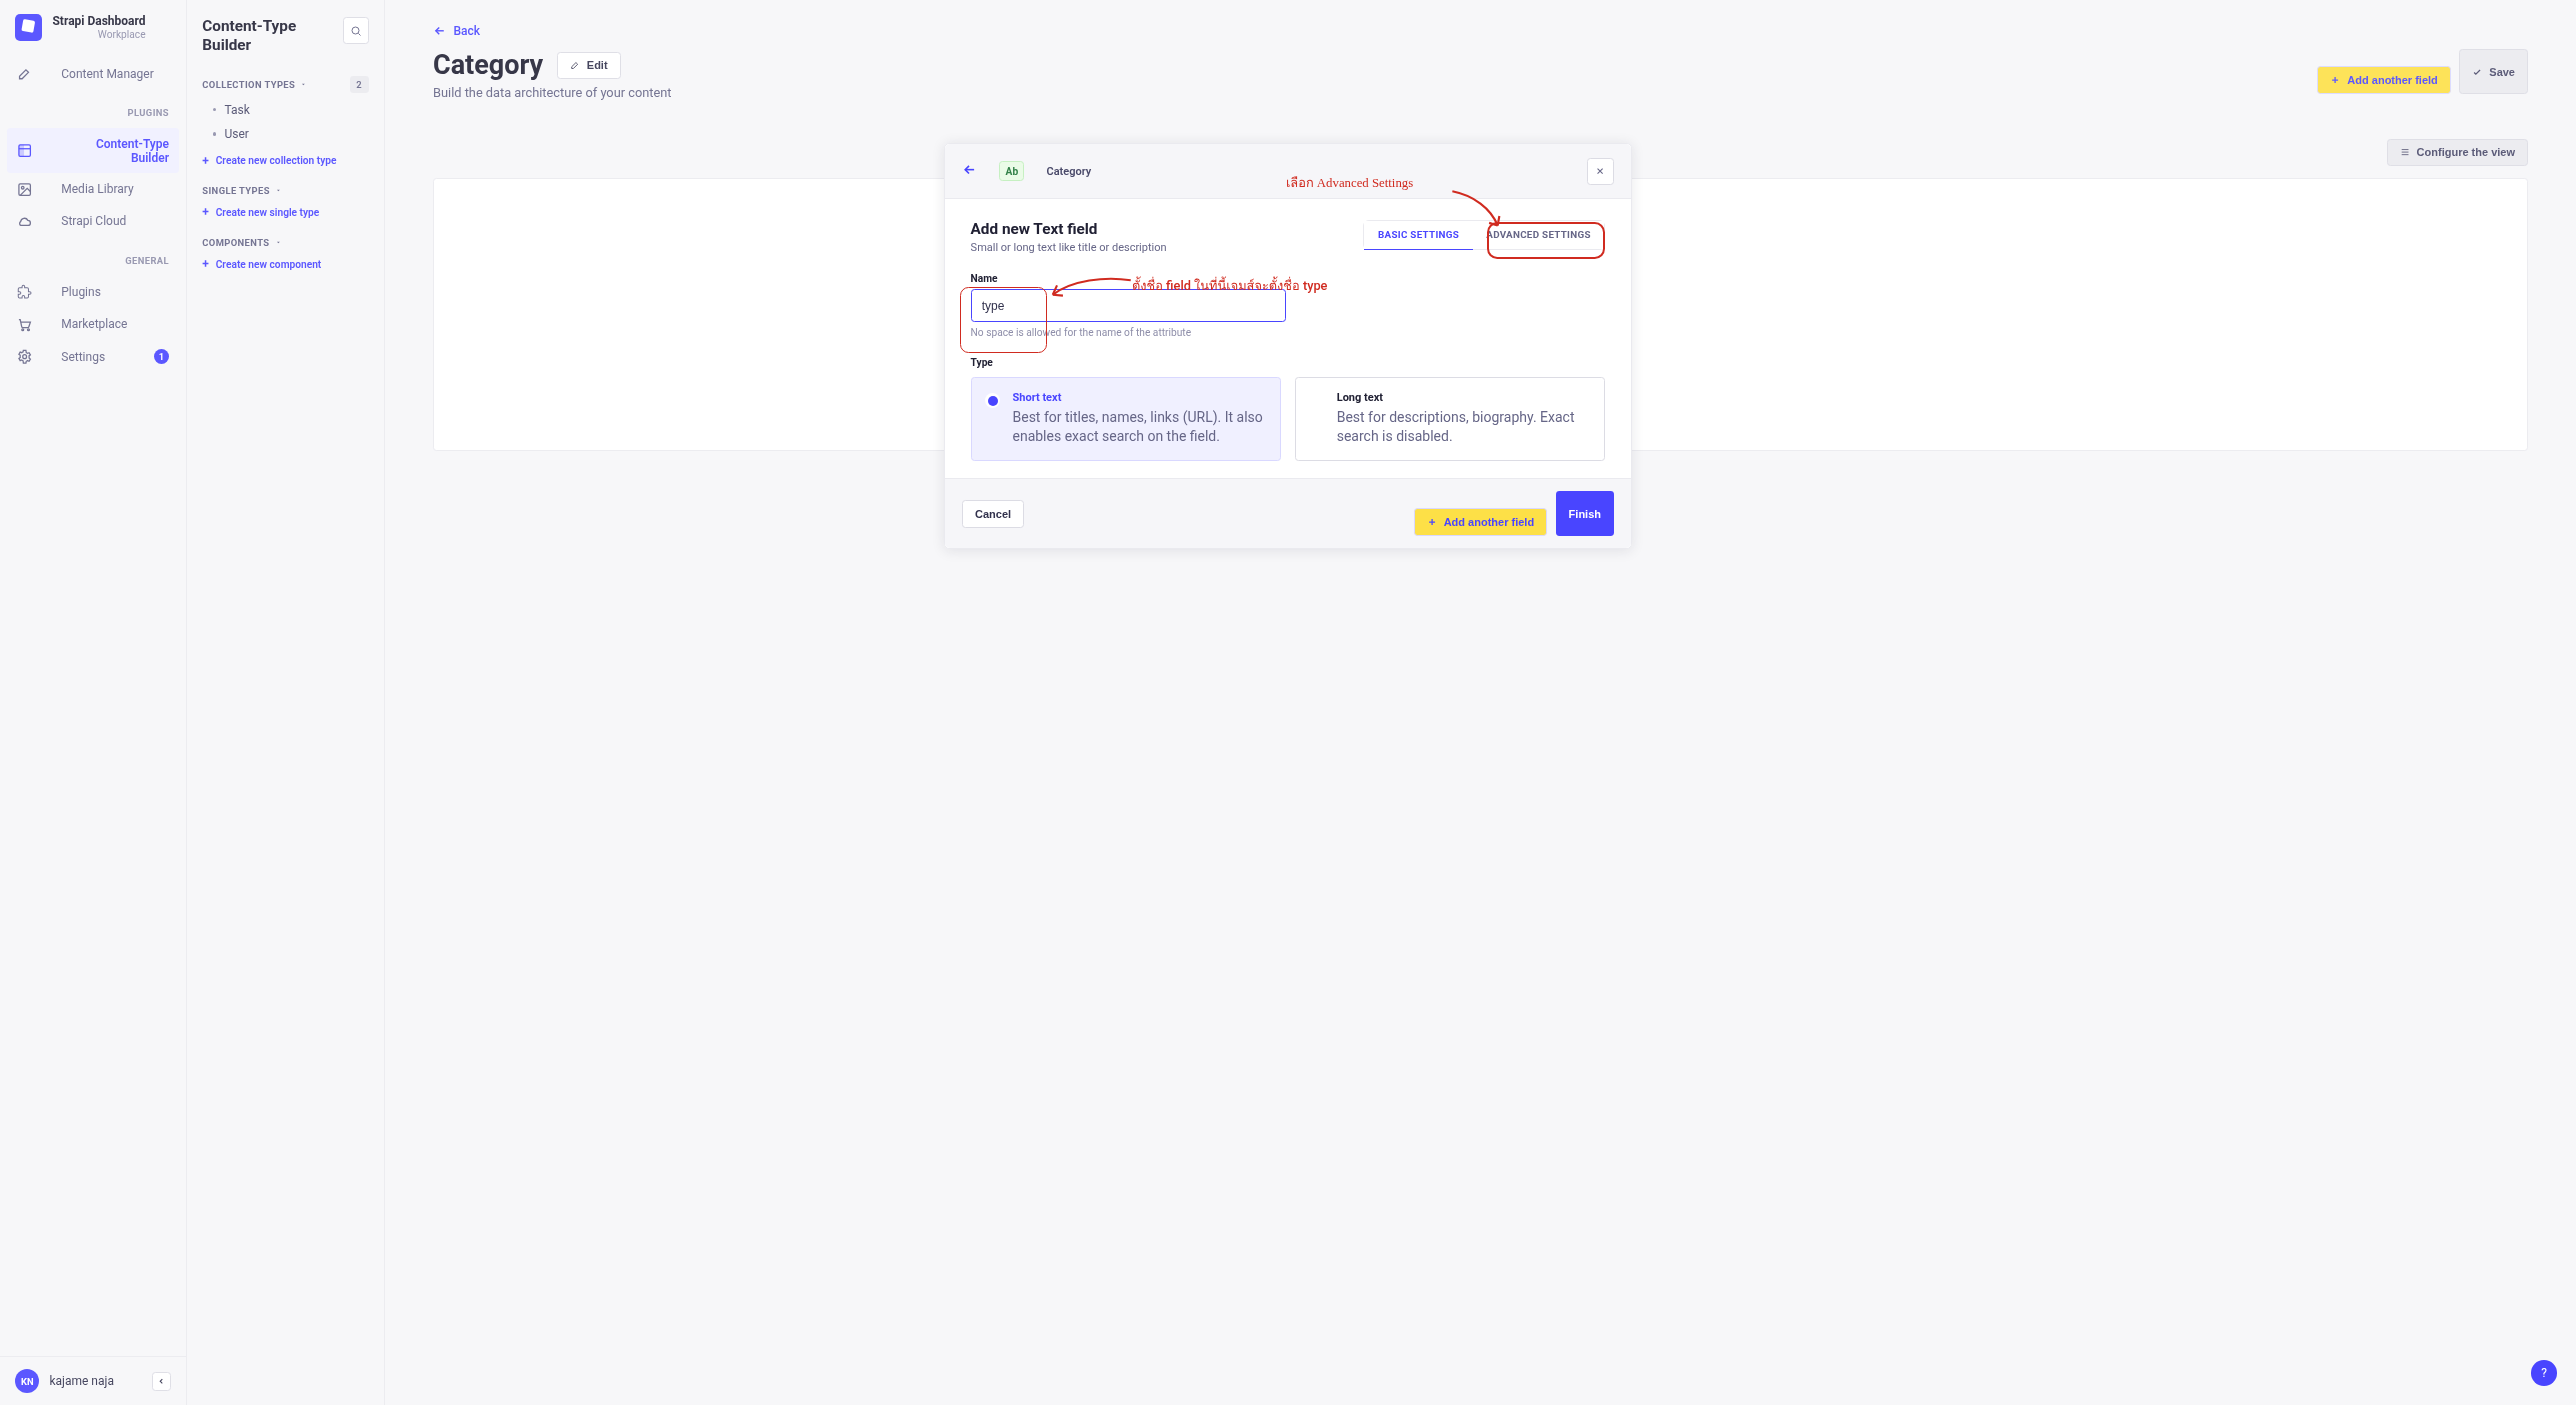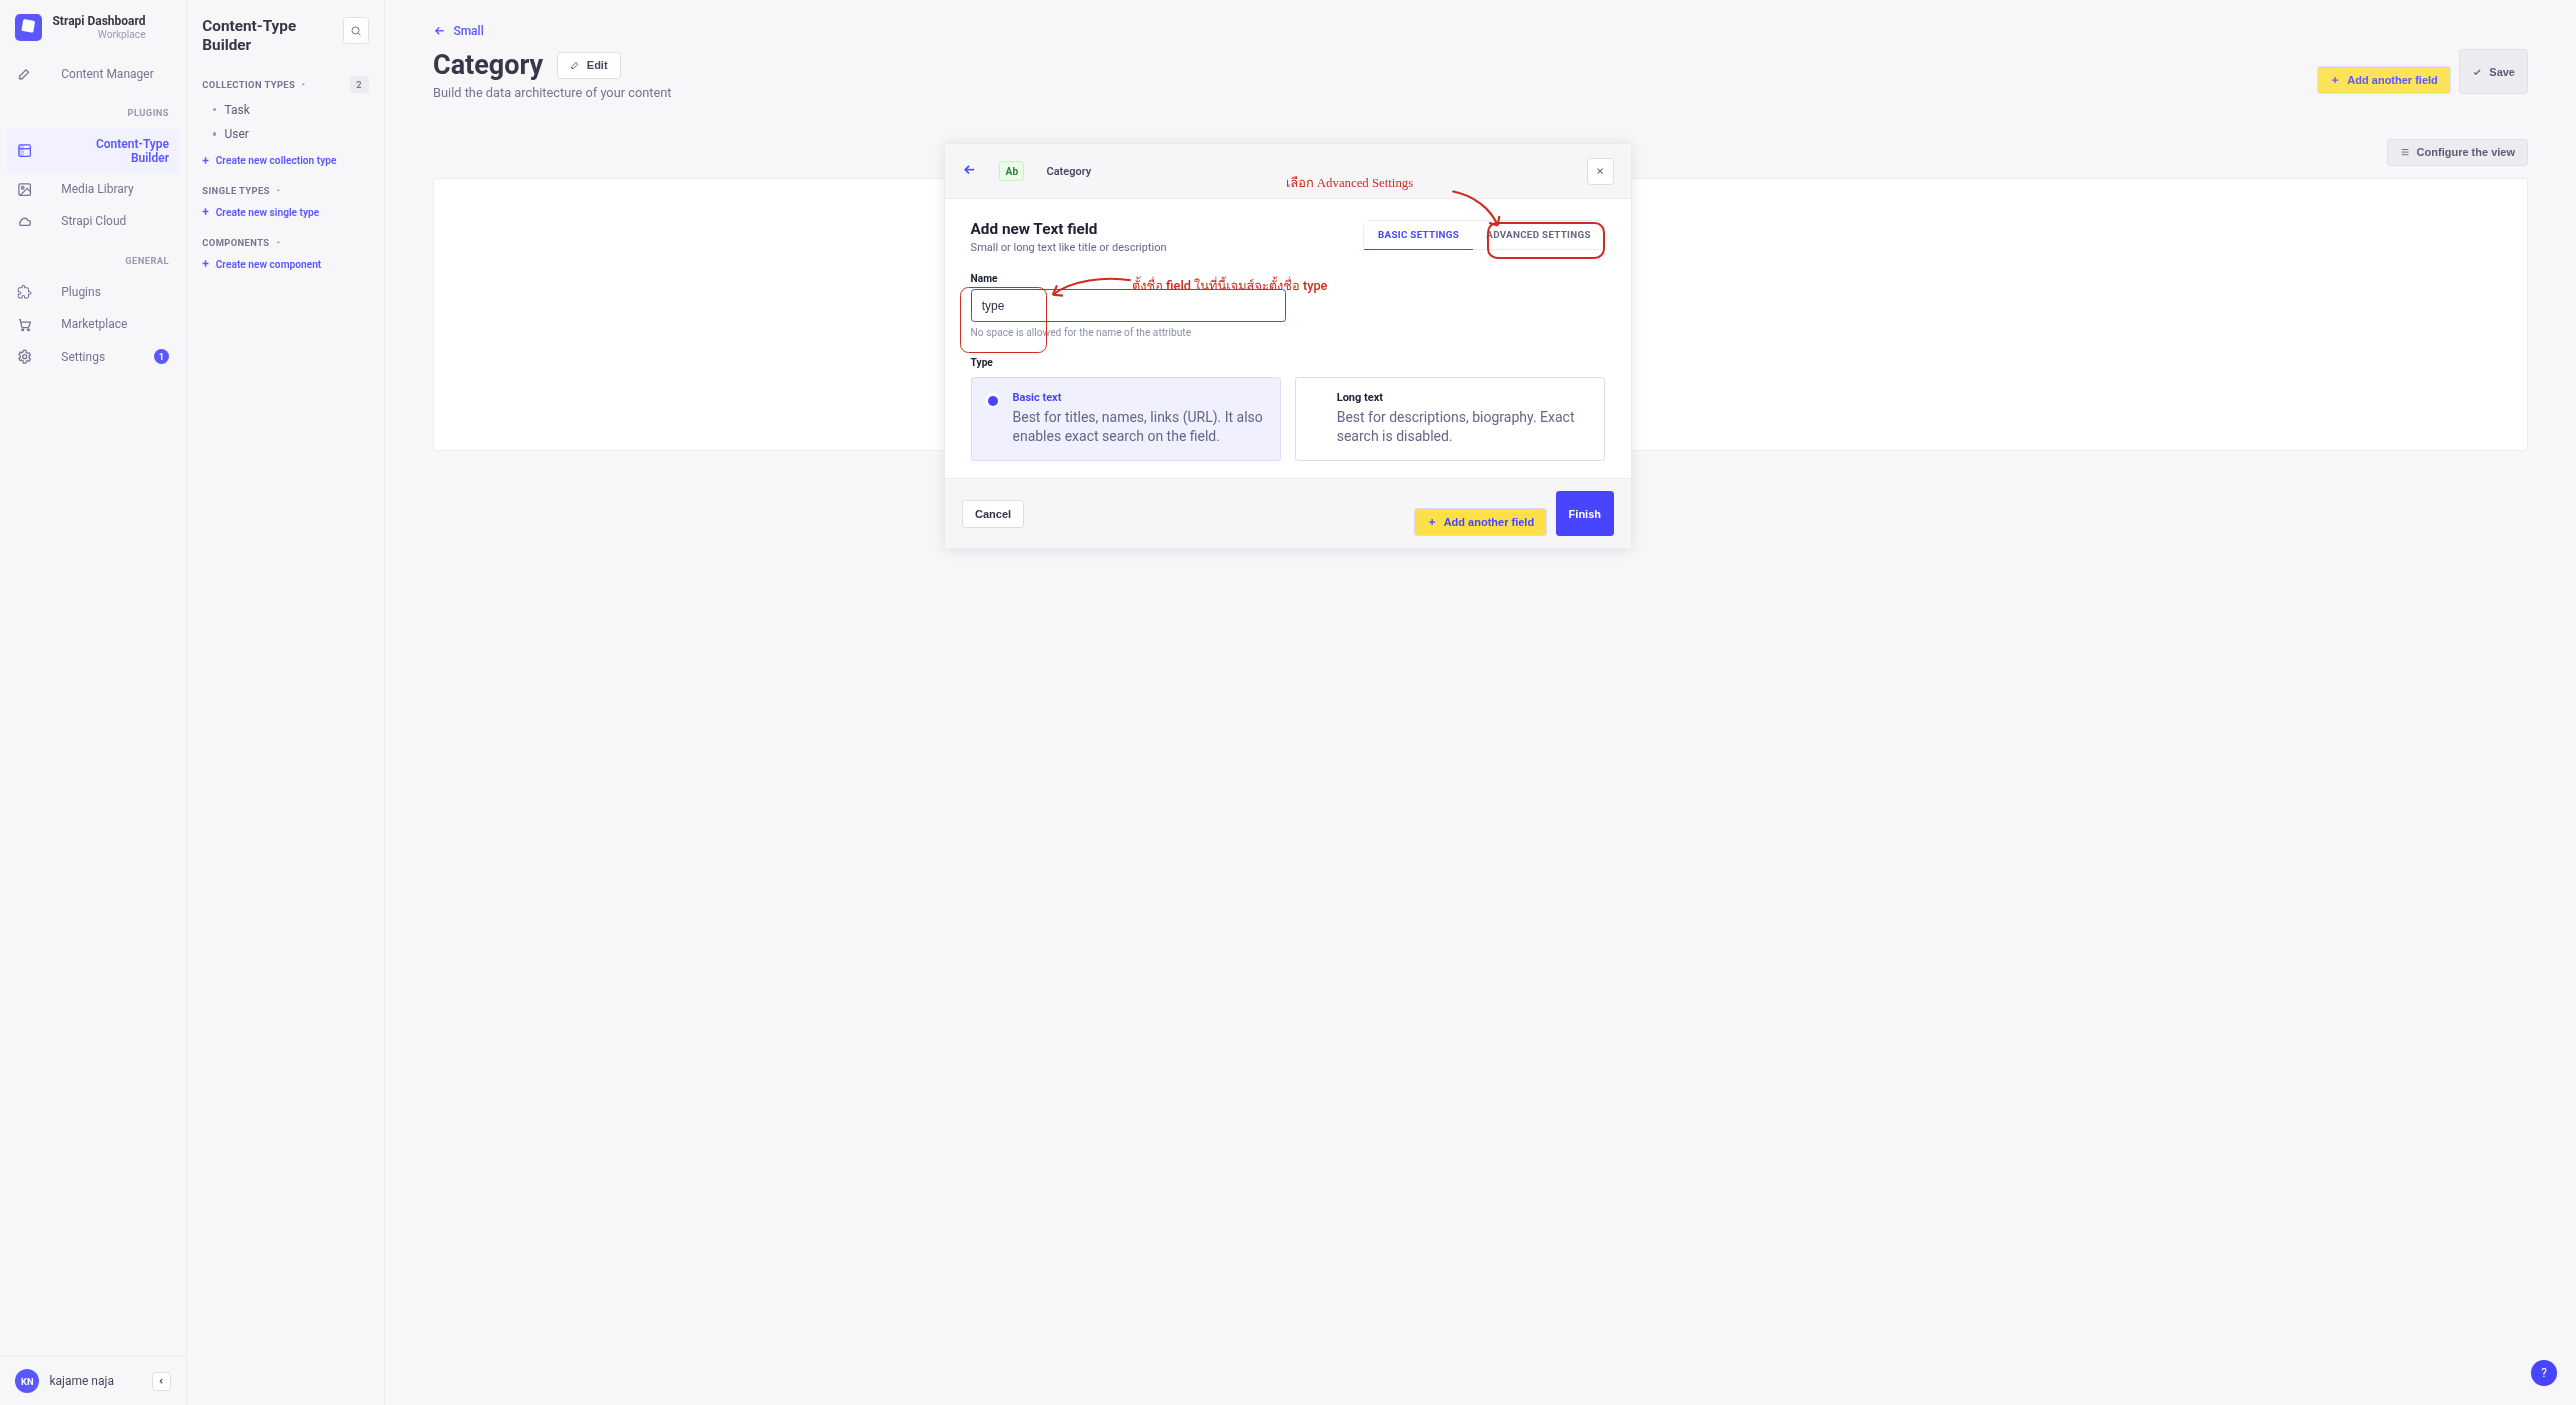--- a/index.html
+++ b/index.html
@@ -406,21 +406,21 @@
         <span>Create new component</span>
       </div>
   </aside>
 
   <main class="main">
     <div class="back-link">
       <svg width="13.6" height="13.6" viewBox="0 0 24 24" fill="none" stroke="currentColor" stroke-width="2.5">
           <path d="M19 12H5"></path>
           <path d="M11 18l-6-6 6-6"></path>
         </svg>
-      <span>Small</span>
+      <span>Back</span>
     </div>
 
     <div class="page-head">
       <div>
         <div class="page-title-row">
           <span class="page-title">Category</span>
           <button class="btn btn-white">
             <svg width="10.2" height="10.2" viewBox="0 0 24 24" fill="none" stroke="currentColor" stroke-width="2">
                 <path d="M4 20h4l10-10-4-4L4 16v4z"></path>
               </svg>
@@ -492,21 +492,21 @@
         <input class="text-input" value="type" style="">
         <div class="field-hint">No space is allowed for the name of the attribute</div>
       </div>
 
       <div class="field">
         <div class="field-label">Type</div>
         <div class="type-options">
           <div class="type-card selected">
             <div class="radio"></div>
             <div>
-              <div class="type-card-title">Basic text</div>
+              <div class="type-card-title">Short text</div>
               <div class="type-card-desc">Best for titles, names, links (URL). It also enables exact search on the field.</div>
             </div>
           </div>
           <div class="type-card">
             <div class="radio"></div>
             <div>
               <div class="type-card-title">Long text</div>
               <div class="type-card-desc">Best for descriptions, biography. Exact search is disabled.</div>
             </div>
           </div>

